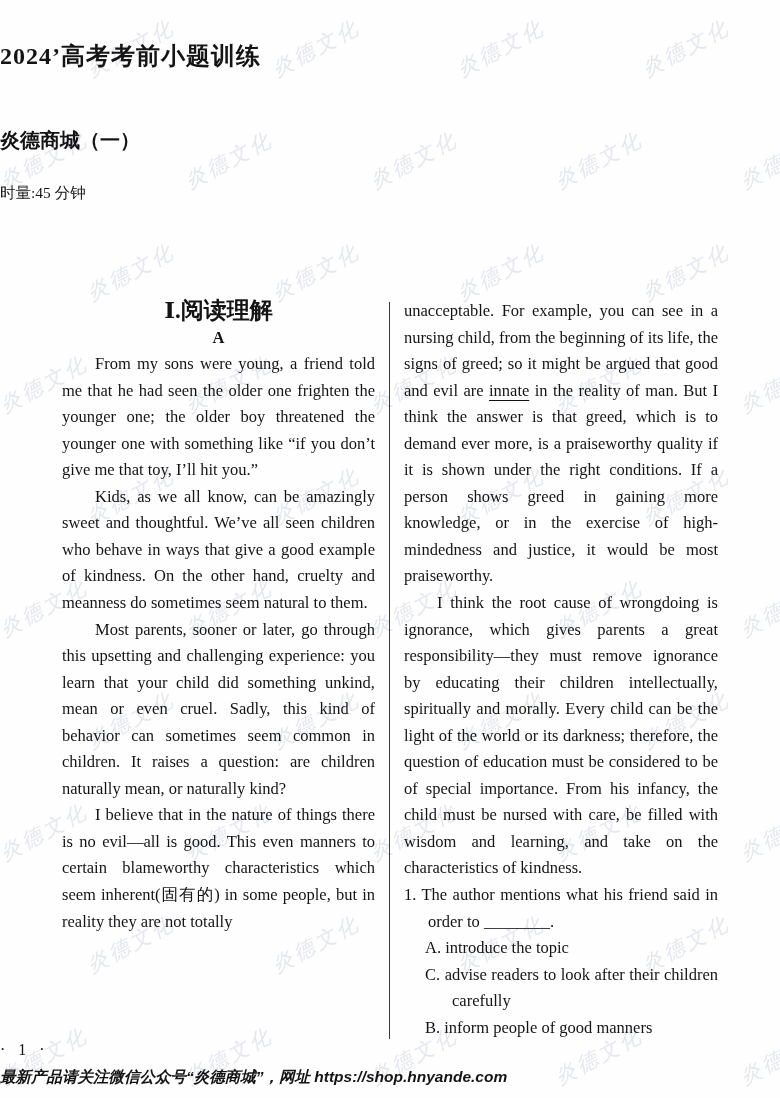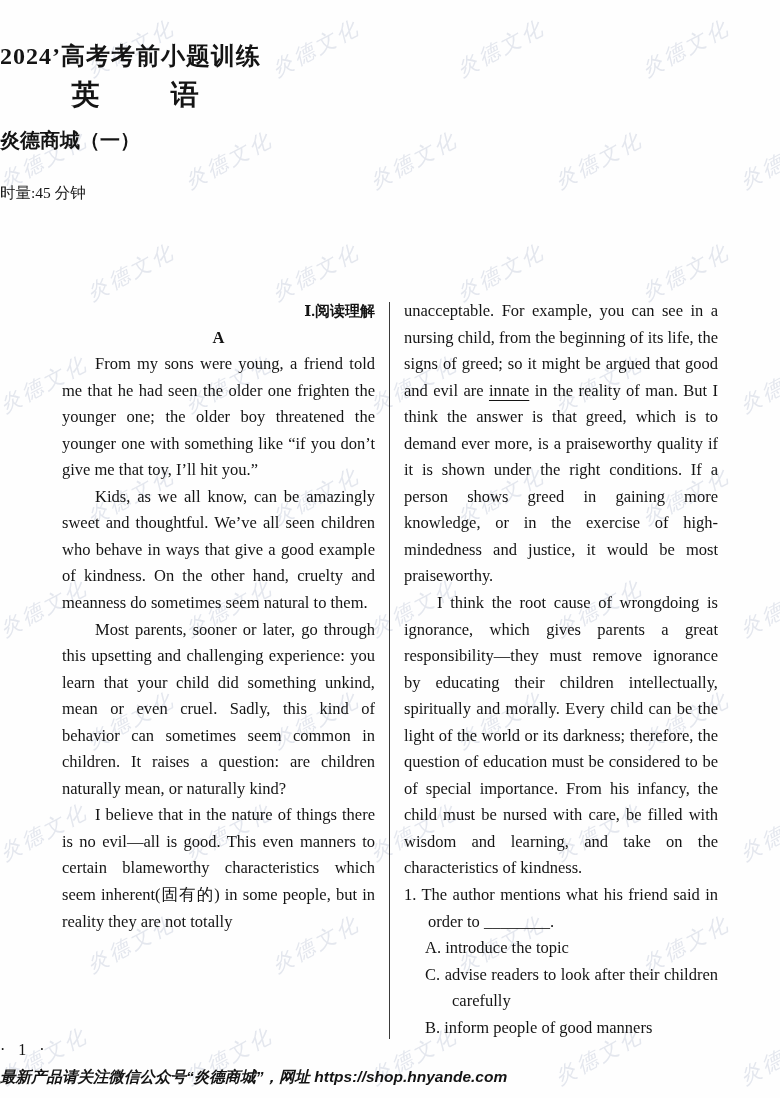--- a/index.html
+++ b/index.html
@@ -24,21 +24,21 @@
   .fields{
     position:absolute;top:240px;left:0;width:100%;
     display:flex;justify-content:center;gap:30px;font-size:15.5px;
   }
   .field{display:flex;align-items:flex-end;}
   .blank-line{display:inline-block;width:78px;height:17px;border-bottom:1.2px solid #222;}
   .divider{position:absolute;left:389px;top:302px;width:1px;height:737px;background:#3a3a3a;}
   .col{position:absolute;top:298px;font-size:16.5px;line-height:26.55px;text-align:justify;}
   .col-left{left:62px;width:313px;}
   .col-right{left:404px;width:314px;}
-  .section-head{font-weight:bold;font-size:15px;text-align:right;}
+  .section-head{font-weight:bold;font-size:23px;text-align:center;}
   .instructions{text-indent:2em;}
   .passage-label{text-align:center;font-weight:bold;}
   .para{text-indent:2em;margin:0;}
   .para.no-indent{text-indent:0;}
   .u{text-decoration:underline;text-underline-offset:4px;}
   .qline{padding-left:24px;text-indent:-24px;}
   .options{margin-left:21px;}
   .opt{padding-left:27px;text-indent:-27px;font-family:Liberation Serif, serif;}
   .pageno{top:1041px;font-size:16px;word-spacing:9px;}
   .promo{
@@ -95,21 +95,20 @@
       <div class="wm" style="left: 8px; top: 1063px;">炎德文化</div>
       <div class="wm" style="left: 193px; top: 1063px;">炎德文化</div>
       <div class="wm" style="left: 378px; top: 1063px;">炎德文化</div>
       <div class="wm" style="left: 563px; top: 1063px;">炎德文化</div>
       <div class="wm" style="left: 748px; top: 1063px;">炎德文化</div>
     </div>
 
   <div class="content">
 
     <div class="centered title">2024’高考考前小题训练</div>
-    <div class="centered subject">英语</div>
     <div class="centered training">炎德商城（一）</div>
     <div class="centered duration">时量:45 分钟</div>
 
 
     <div class="divider"></div>
 
     <div class="col col-left">
       <div class="section-head">Ⅰ.阅读理解</div>
       <div class="passage-label">A</div>
       <p class="para">From my sons were young, a friend told me that he had seen the older one frighten the younger one; the older boy threatened the younger one with something like “if you don’t give me that toy, I’ll hit you.”</p>

